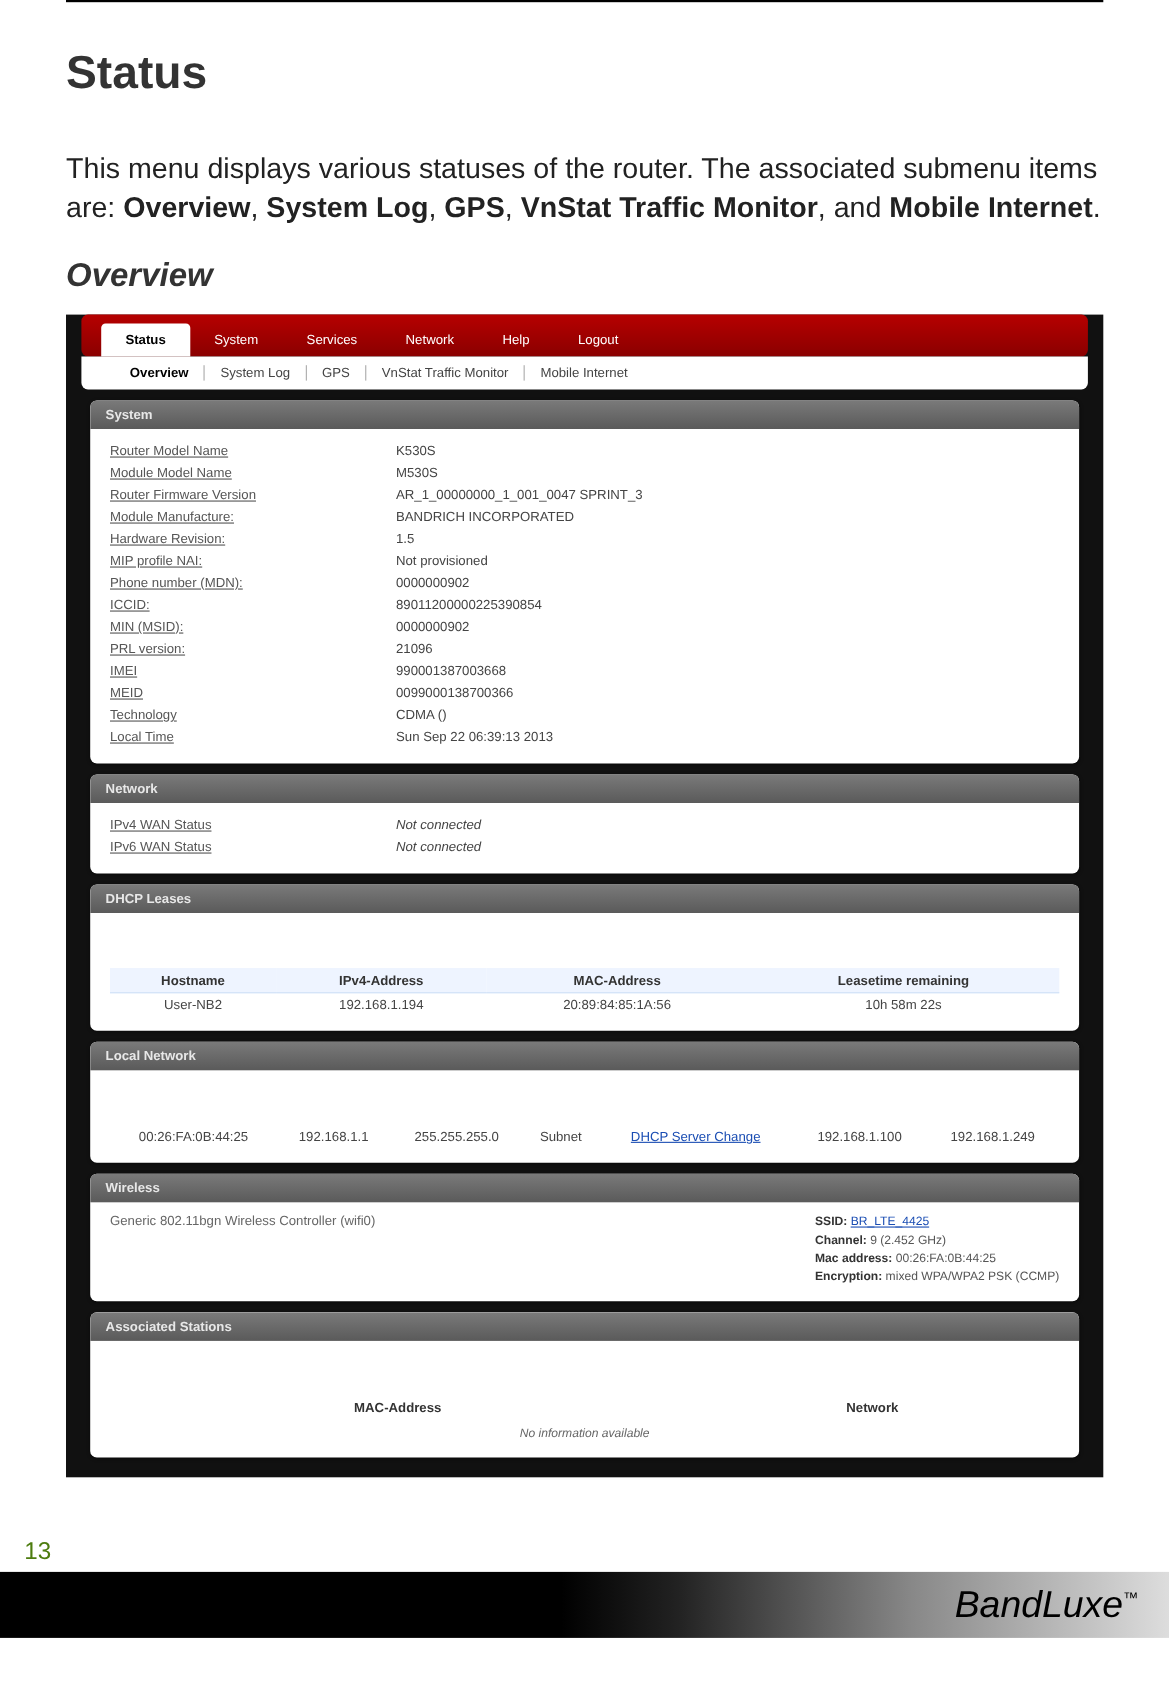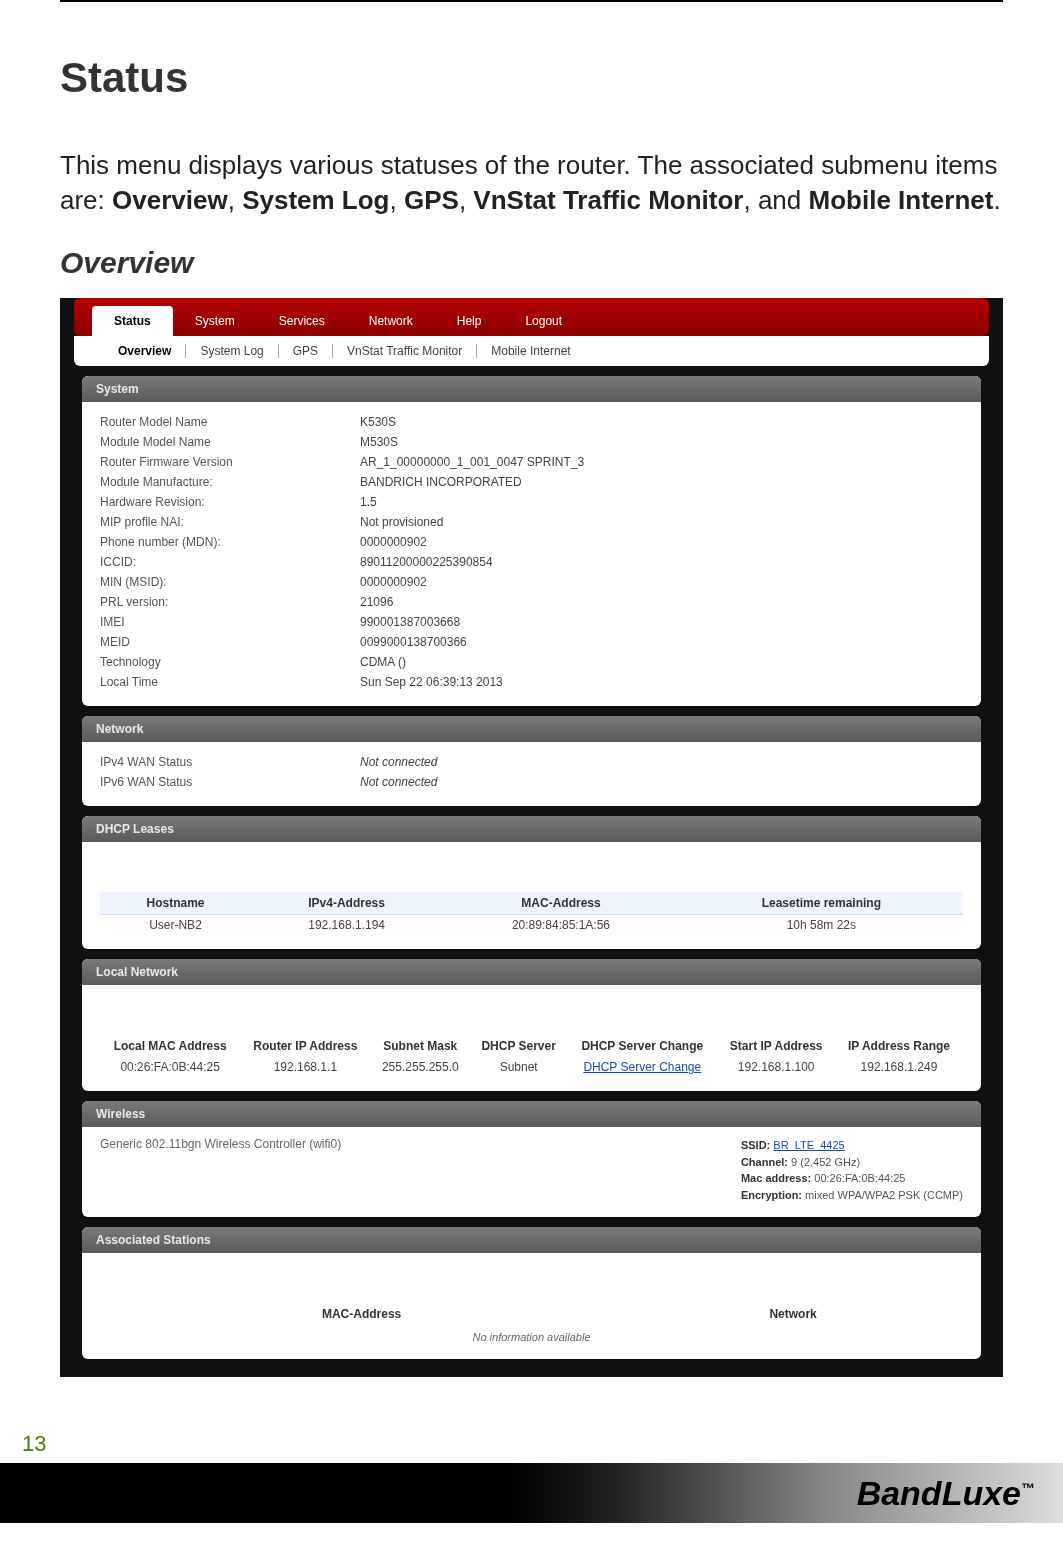--- a/index.html
+++ b/index.html
@@ -7,21 +7,21 @@
     font-family: Arial, Helvetica, sans-serif;
     background: #fff;
     color: #000;
     width: 1063px;
     margin: 0 auto;
   }
   .page-top-rule {
     border-top: 2px solid #000;
     margin: 0 60px;
   }
-  .doc-content { padding: 52px 60px 20px 60px; }
+  .doc-content { padding: 40px 60px 20px 60px; }
   .doc-title {
     font-size: 42px;
     font-weight: bold;
     color: #333;
     margin-bottom: 24px;
   }
   .doc-intro {
     font-size: 26px;
     line-height: 1.35;
     color: #222;
@@ -99,21 +99,21 @@
     font-size: 12px;
     padding: 6px 14px;
   }
   .panel-body { padding: 10px 18px 14px 18px; color: #444; }
 
   .kv-row {
     display: flex;
     padding: 3px 0;
     font-size: 12px;
   }
-  .kv-label { width: 260px; color: #555; }
+  .kv-label { width: 260px; color: #555; text-decoration: underline; }
   .kv-value { flex: 1; color: #444; }
   .italic { font-style: italic; }
 
   .tbl { width: 100%; border-collapse: collapse; font-size: 12px; margin-top: 40px; }
   .tbl th {
     font-weight: bold;
     color: #333;
     padding: 4px 6px;
     text-align: center;
   }
@@ -143,21 +143,21 @@
     width: 100%;
     height: 60px;
     background: linear-gradient(90deg, #000 0%, #000 48%, #222 58%, #888 78%, #ddd 100%);
     display: flex;
     justify-content: flex-end;
     align-items: center;
     padding-right: 28px;
   }
   .brand {
     font-family: "Arial Black", Arial, sans-serif;
-    font-weight: 700;
+    font-weight: 400;
     font-style: italic;
     font-size: 34px;
     color: #000;
   }
   .brand-tm { font-size: 14px; font-style: normal; vertical-align: super; }
 </style>
 </head>
 <body>
 
 <div class="page-top-rule"></div>
@@ -286,29 +286,20 @@
         </tbody>
           </table>
       </div>
     </div>
 
     <div class="panel">
       <div class="panel-header">Local Network</div>
       <div class="panel-body">
         <table class="tbl">
           <tbody>
-              <tr>
-            <th>Local MAC Address</th>
-            <th>Router IP Address</th>
-            <th>Subnet Mask</th>
-            <th>DHCP Server</th>
-            <th>DHCP Server Change</th>
-            <th>Start IP Address</th>
-            <th>IP Address Range</th>
-          </tr>
           <tr>
             <td>00:26:FA:0B:44:25</td>
             <td>192.168.1.1</td>
             <td>255.255.255.0</td>
             <td>Subnet</td>
             <td><span class="link">DHCP Server Change</span></td>
             <td>192.168.1.100</td>
             <td>192.168.1.249</td>
           </tr>
         </tbody>

